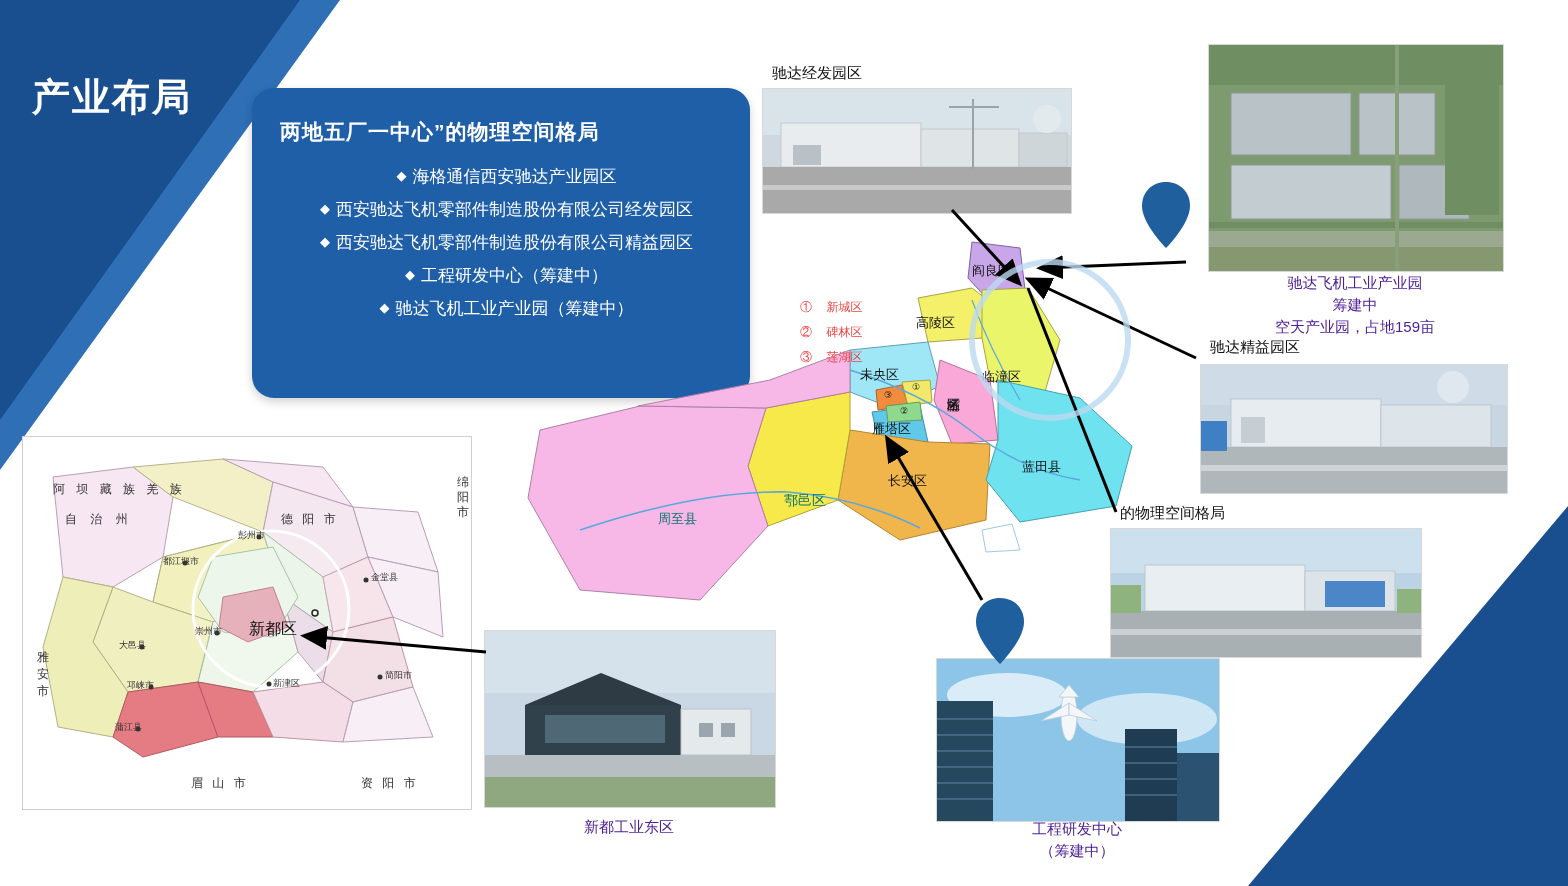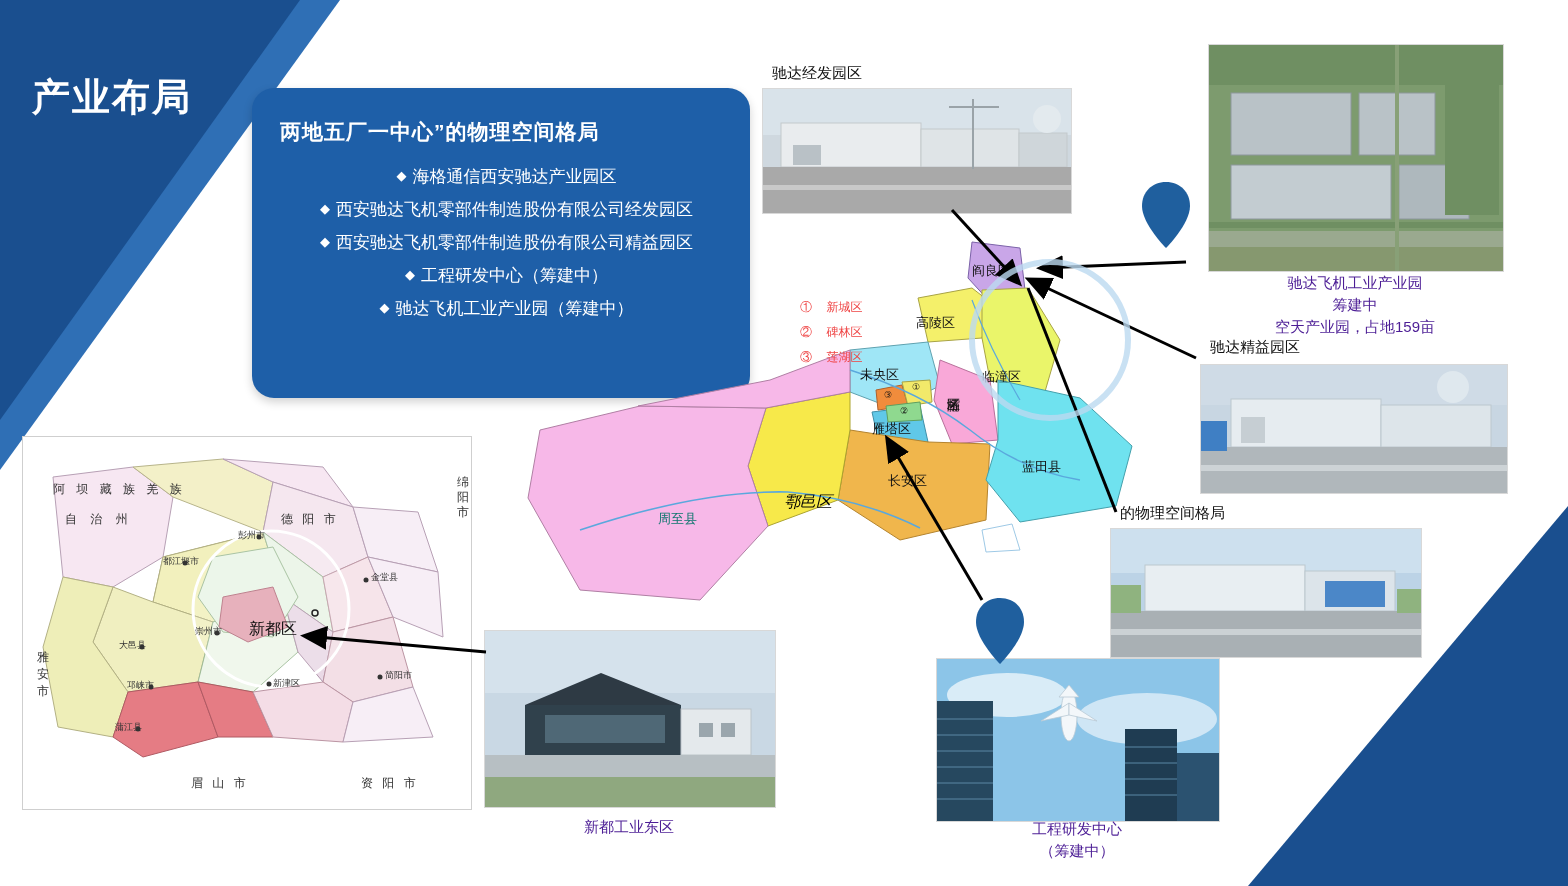--- a/index.html
+++ b/index.html
@@ -217,21 +217,21 @@
     </svg>
 
     <div style="position:absolute;left:452px;top:32px;font-size:13px;color:#111;">阎良区</div>
     <div style="position:absolute;left:396px;top:84px;font-size:13px;color:#111;">高陵区</div>
     <div style="position:absolute;left:462px;top:104px;font-size:13px;color:#111;margin-top:34px;">临潼区</div>
     <div style="position:absolute;left:340px;top:136px;font-size:13px;color:#111;">未央区</div>
     <div style="position:absolute;left:424px;top:158px;font-size:13px;color:#111;writing-mode:vertical-rl;">灞桥区</div>
     <div style="position:absolute;left:352px;top:190px;font-size:13px;color:#111;">雁塔区</div>
     <div style="position:absolute;left:368px;top:242px;font-size:13px;color:#111;">长安区</div>
     <div style="position:absolute;left:502px;top:228px;font-size:13px;color:#111;">蓝田县</div>
-    <div style="position:absolute;left:264px;top:262px;font-size:16px;color:#000000;font-style:italic;">鄠邑区</div>
+    <div style="position:absolute;left:264px;top:262px;font-size:14px;color:#0f766e;">鄠邑区</div>
     <div style="position:absolute;left:138px;top:280px;font-size:13px;color:#0f766e;">周至县</div>
 
     <div class="legend" style="left:280px;top:66px;">①  新城区
 ②  碑林区
 ③  莲湖区</div>
     <div style="position:absolute;left:364px;top:160px;font-size:9px;color:#111;">③</div>
     <div style="position:absolute;left:392px;top:152px;font-size:9px;color:#111;">①</div>
     <div style="position:absolute;left:380px;top:176px;font-size:9px;color:#111;">②</div>
   </div>
 

